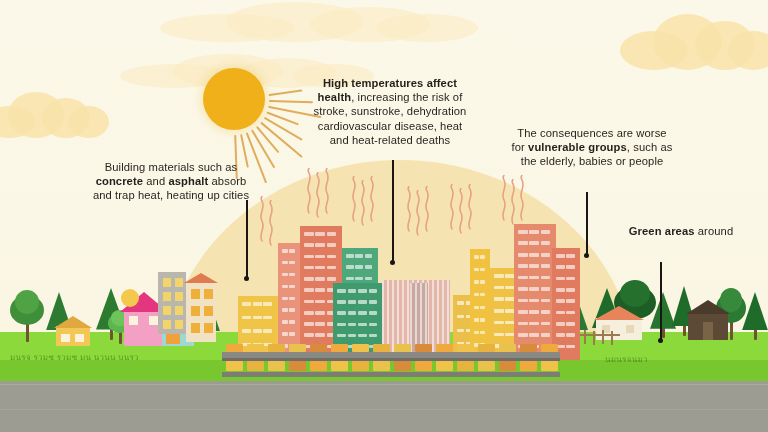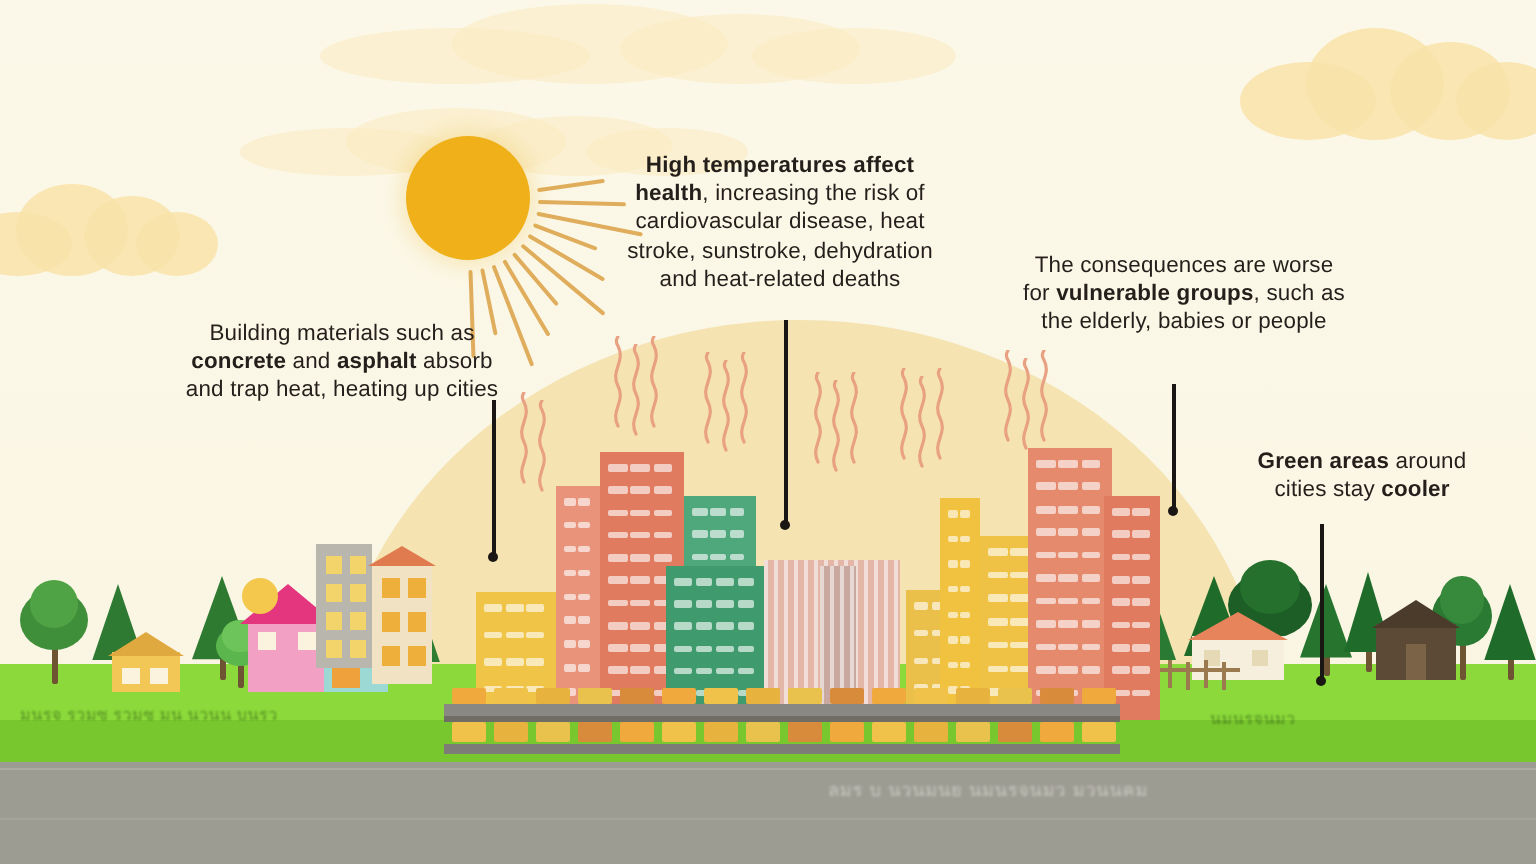--- a/index.html
+++ b/index.html
@@ -600,21 +600,20 @@
     </div>
 
   <div class="road" style="left:0;top:381px;width:768px;height:51px;"></div>
   <div class="roadline" style="left:0;top:384px;width:768px;"></div>
   <div class="roadline" style="left:0;top:409px;width:768px;opacity:.45;"></div>
 
   <div class="fieldtext" style="left:10px;top:351px;">มนรจ รวมซ รวมซ มน นวนน บนรว</div>
   <div class="fieldtext" style="left:605px;top:353px;">นมนรจนมว</div>
 
   <div class="roadtext" style="left:234px;top:390px;width:520px;">
-    <div>ลมร บ นวนมนย นมนรจนมว มวนนคม</div>
   </div>
 
   <div id="leaders">
       <div class="lead" style="left: 246px; top: 200px; height: 78px; background: rgb(26, 22, 19);"></div>
       <div class="dot" style="left: 244.3px; top: 276px; background: rgb(26, 22, 19);"></div>
       <div class="lead" style="left: 392px; top: 160px; height: 102px; background: rgb(26, 22, 19);"></div>
       <div class="dot" style="left: 390.3px; top: 260px; background: rgb(26, 22, 19);"></div>
       <div class="lead" style="left: 586px; top: 192px; height: 63px; background: rgb(26, 22, 19);"></div>
       <div class="dot" style="left: 584.3px; top: 253px; background: rgb(26, 22, 19);"></div>
       <div class="lead" style="left: 660px; top: 262px; height: 78px; background: rgb(26, 22, 19);"></div>
@@ -622,27 +621,26 @@
     </div>
 
   <div class="note" id="note-0" style="left:78px;top:160px;width:186px;">
       <div><span>Building materials such as</span></div>
       <div><b>concrete</b><span> and </span><b>asphalt</b><span> absorb</span></div>
       <div><span>and trap heat, heating up cities</span></div>
     </div>
   <div class="note" id="note-1" style="left:292px;top:76px;width:196px;">
       <div><b>High temperatures affect</b></div>
       <div><b>health</b><span>, increasing the risk of</span></div>
+      <div><span>stroke, sunstroke, dehydration</span></div>
       <div><span>cardiovascular disease, heat</span></div>
-      <div><span>stroke, sunstroke, dehydration</span></div>
       <div><span>and heat-related deaths</span></div>
     </div>
   <div class="note" id="note-2" style="left:494px;top:126px;width:196px;">
       <div><span>The consequences are worse</span></div>
       <div><span>for </span><b>vulnerable groups</b><span>, such as</span></div>
       <div><span>the elderly, babies or people</span></div>
     </div>
   <div class="note" id="note-3" style="left:598px;top:224px;width:166px;">
       <div><b>Green areas</b><span> around</span></div>
-      <div><span>cities stay </span><b>cooler</b></div>
     </div>
 
 </div>
 
 </body></html>

